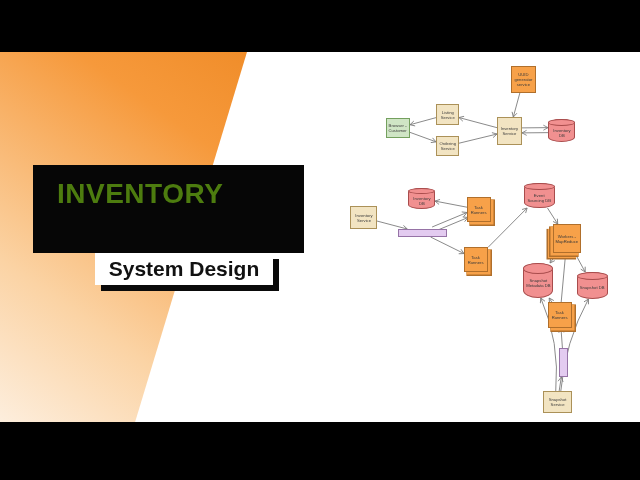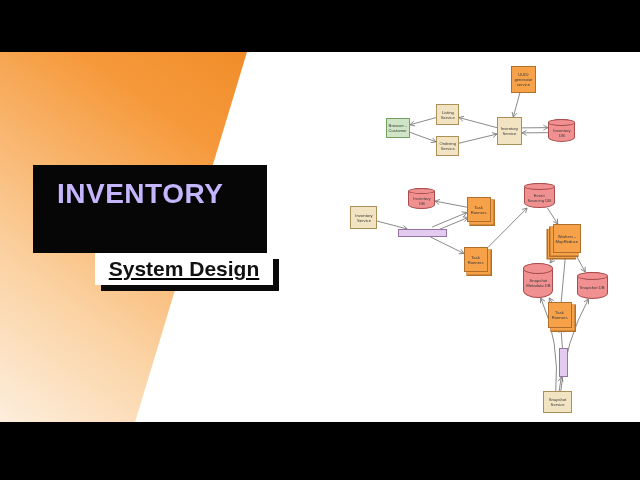--- a/index.html
+++ b/index.html
@@ -4,27 +4,27 @@
 <style>
   html,body{margin:0;padding:0;}
   body{width:640px;height:480px;position:relative;overflow:hidden;background:#ffffff;
        font-family:"Liberation Sans", sans-serif;}
   .letterbox{position:absolute;left:0;width:640px;background:#000;z-index:5;}
   #bar-top{top:0;height:52px;}
   #bar-bottom{top:422px;height:58px;}
   #orange-wedge{position:absolute;left:0;top:52px;width:247px;height:370px;z-index:1;
        background:linear-gradient(35deg,#fdeedd 0%,#fbd3a4 30%,#f6993b 78%,#f08d2a 100%);
        clip-path:polygon(0 0,100% 0,54.7% 100%,0 100%);}
-  #title-block{position:absolute;left:33px;top:165px;width:234px;height:88px;background:#060606;
-       z-index:3;color:#c4b5fd;padding:0;box-sizing:border-box;}
+  #title-block{position:absolute;left:33px;top:165px;width:271px;height:88px;background:#060606;
+       z-index:3;color:#4d7c0f;padding:0;box-sizing:border-box;}
   #title-block .t-line{display:block;font-weight:bold;font-size:28px;letter-spacing:.5px;
        line-height:32px;margin-left:24px;}
   #title-line1{margin-top:13px;}
   #subtitle-box{position:absolute;left:95px;top:253px;width:178px;height:32px;background:#fff;
-       z-index:4;box-shadow:6px 6px 0 #0a0a0a;display:flex;align-items:center;justify-content:center;text-decoration:underline;}
+       z-index:4;box-shadow:6px 6px 0 #0a0a0a;display:flex;align-items:center;justify-content:center;}
   #subtitle-box span{font-weight:bold;font-size:21px;color:#111;}
   #diagram{position:absolute;left:0;top:0;width:640px;height:480px;z-index:2;}
   #edge-svg{position:absolute;left:0;top:0;z-index:1;}
   .node{position:absolute;box-sizing:border-box;display:flex;align-items:center;
        justify-content:center;z-index:2;border:1px solid #888;}
   .node .lbl{display:block;width:160%;flex:none;text-align:center;font-size:7px;line-height:1.12;
        color:#3a3a3a;transform:scale(.60);transform-origin:center center;}
   .node.cylinder{border-radius:50%/22%;}
   .node.cylinder .cap{position:absolute;left:-1px;right:-1px;top:-1px;height:32%;
        border-radius:50%;border:1px solid;box-sizing:border-box;}

